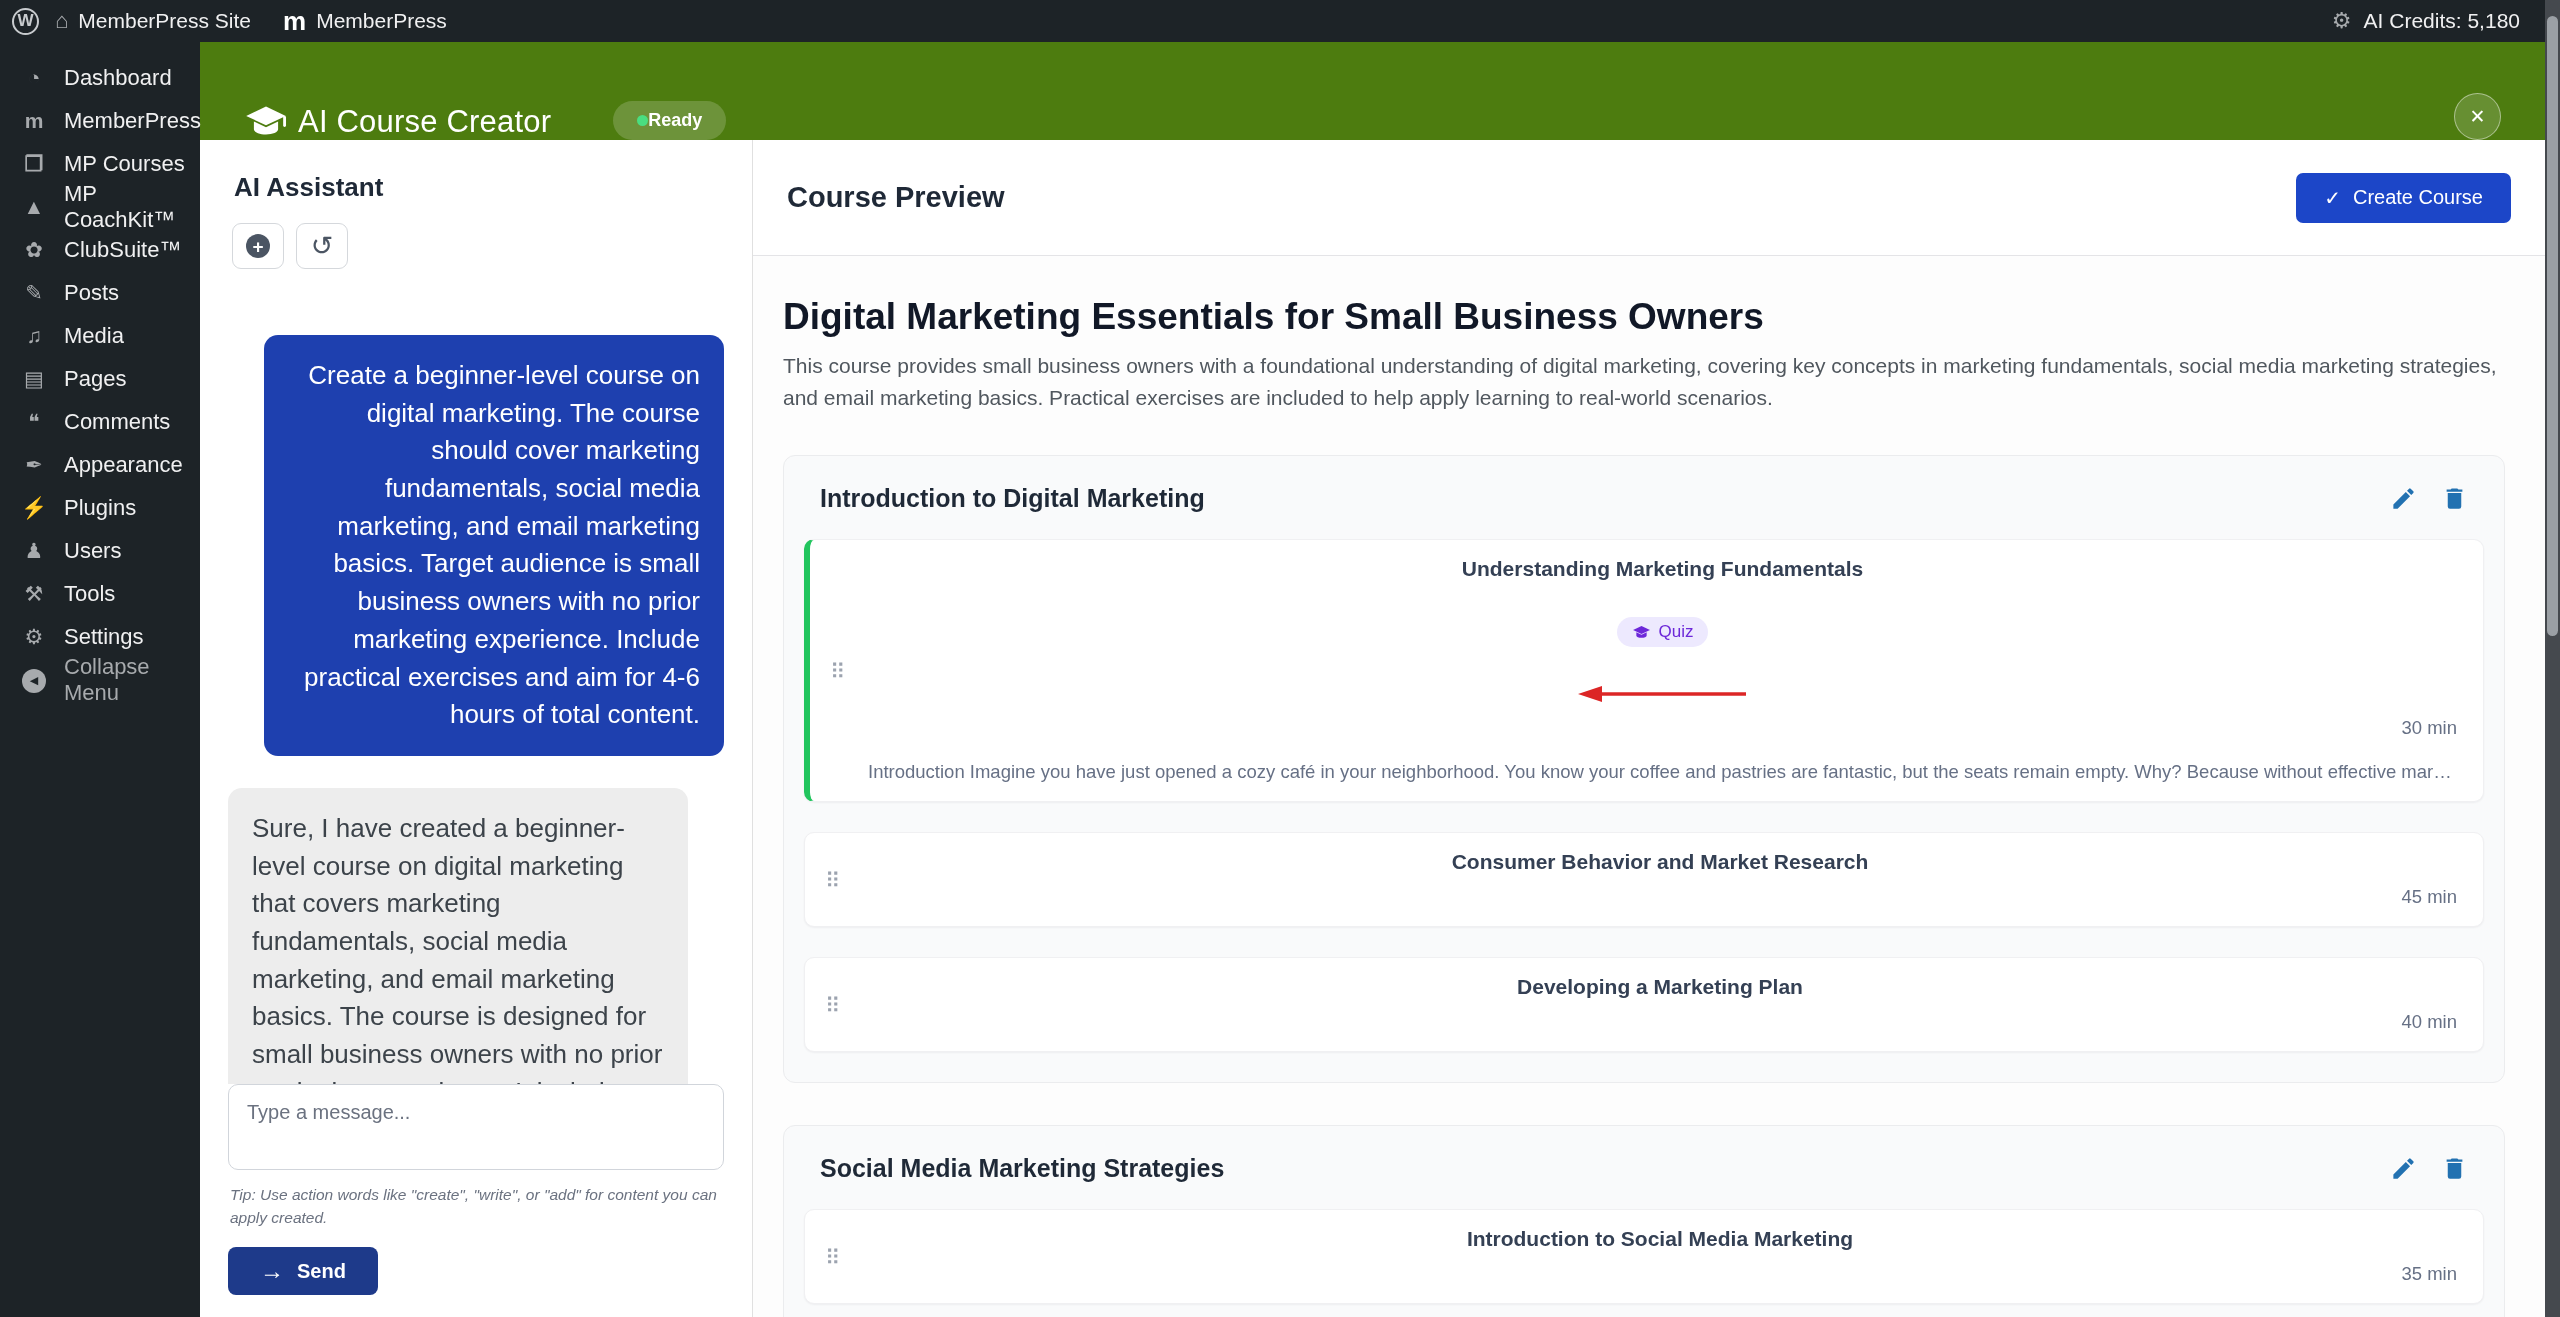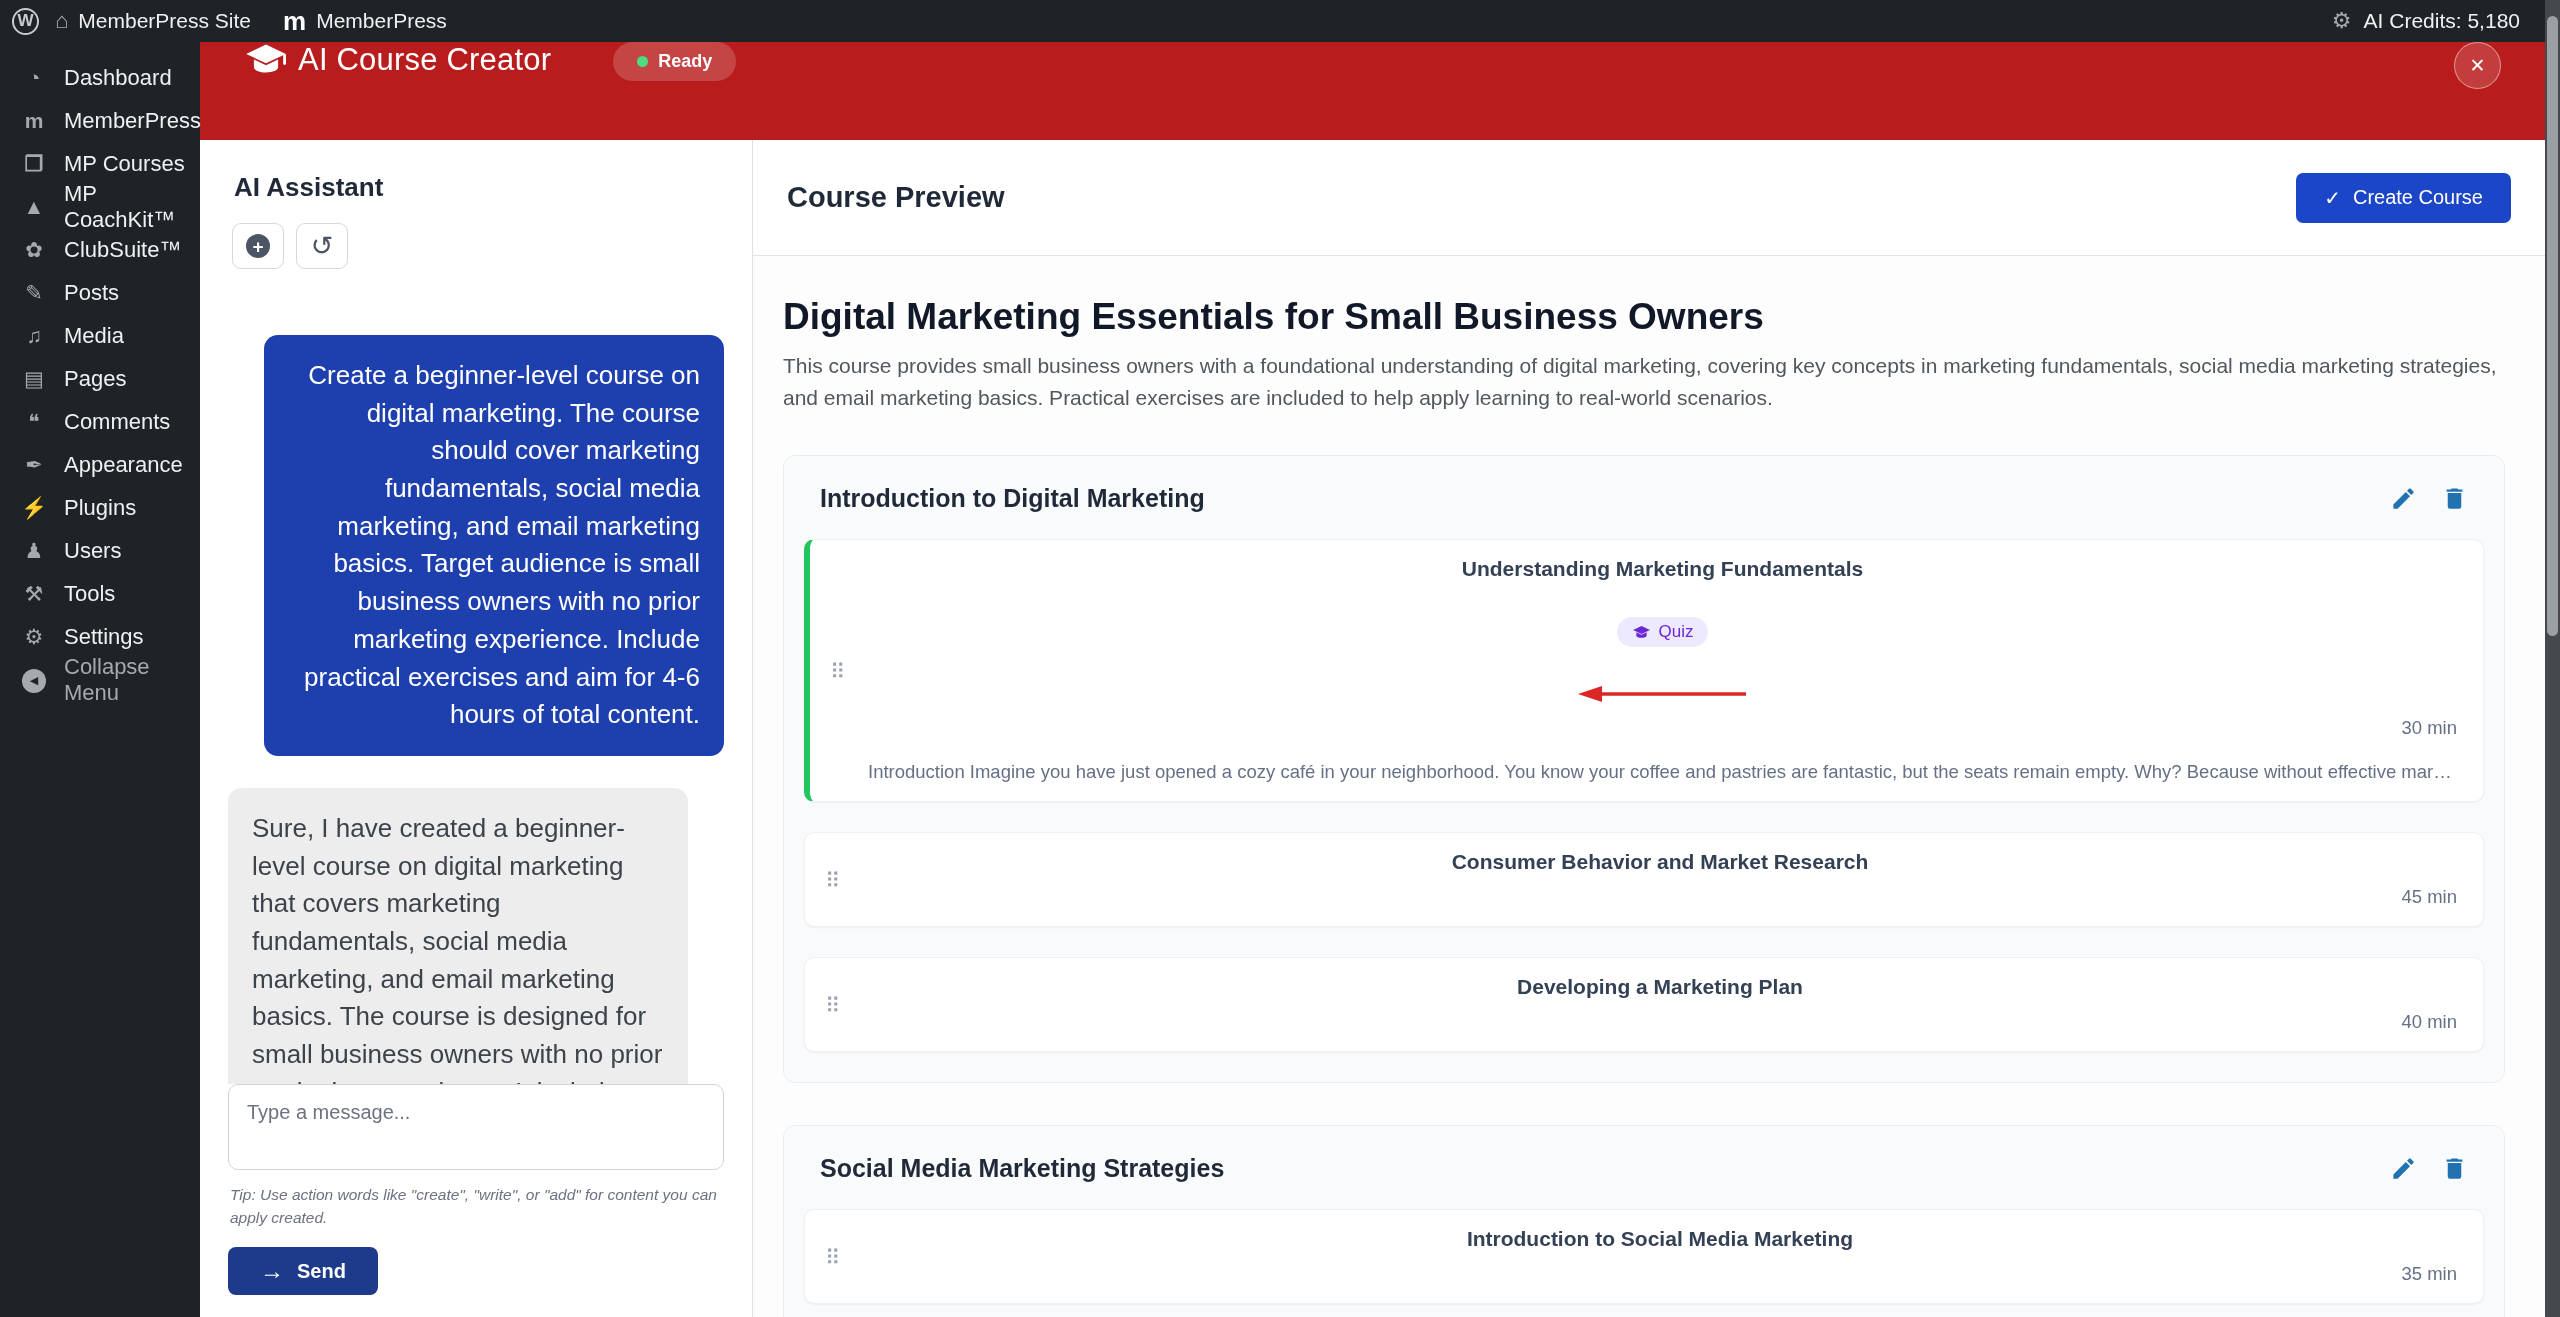--- a/index.html
+++ b/index.html
@@ -22,25 +22,25 @@
   .sidebar{position:absolute;top:42px;left:0;width:200px;bottom:0;background:#1d2327;z-index:20;}
   .menu{list-style:none;margin:14px 0 0;padding:0;}
   .menu li{display:flex;align-items:center;gap:16px;height:43px;padding-left:20px;
     color:#f0f0f1;font-size:22px;cursor:pointer;}
   .mi-icon{width:28px;text-align:center;color:#a7aaad;font-size:21px;line-height:1;flex:none;}
   .menu li.muted{color:#a7aaad;}
   .collapse-circle{width:24px;height:24px;border-radius:50%;background:#a7aaad;color:#1d2327;
     display:inline-flex;align-items:center;justify-content:center;font-size:11px;}
 
   
-  .app-header{position:absolute;left:200px;top:42px;right:15px;height:98px;background:#b91c1c;
-    display:flex;align-items:flex-start;padding:0 44px;z-index:10;}
+  .app-header{position:absolute;left:200px;top:42px;right:15px;height:98px;background:#4d7c0f;
+    display:flex;align-items:flex-end;padding:0 44px;z-index:10;}
   .cap-icon{margin-right:10px;display:flex;}
   .app-title{color:#fff;font-size:31px;font-weight:500;letter-spacing:.2px;}
-  .ready-pill{margin-left:62px;display:flex;align-items:center;gap:10px;background:rgba(255,255,255,.18);
+  .ready-pill{margin-left:62px;display:flex;align-items:center;background:rgba(255,255,255,.18);
     border-radius:999px;padding:9px 24px;color:#fff;font-size:18px;font-weight:bold;}
   .ready-dot{width:11px;height:11px;border-radius:50%;background:#4ade80;}
   .close-btn{margin-left:auto;width:47px;height:47px;border-radius:50%;background:rgba(255,255,255,.15);
     border:1px solid rgba(255,255,255,.45);color:#fff;font-size:19px;display:flex;align-items:center;
     justify-content:center;cursor:pointer;}
 
   
   .chat-panel{position:absolute;left:200px;top:140px;width:553px;bottom:0;background:#fff;
     border-right:1px solid #e0e0e0;display:flex;flex-direction:column;padding:32px 28px 22px;}
   .chat-title{font-size:26px;font-weight:bold;color:#1f2937;margin:0 6px 20px;}

